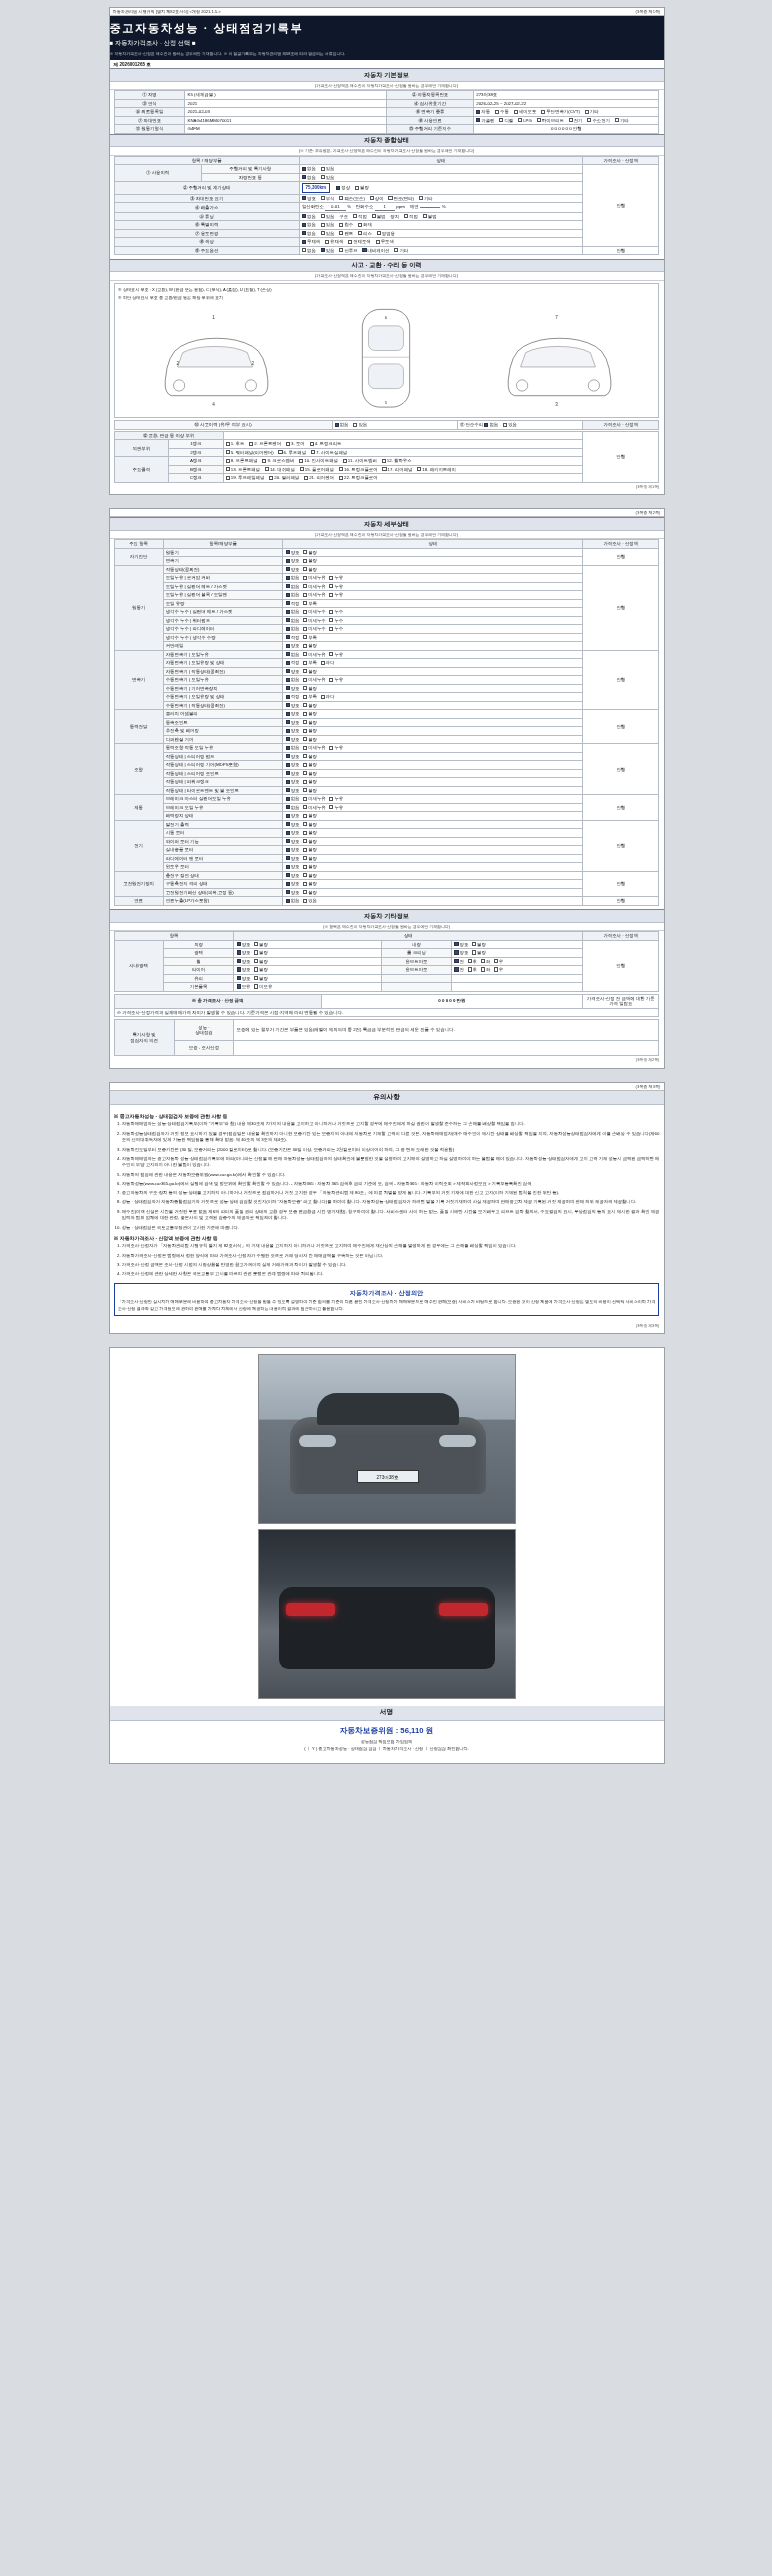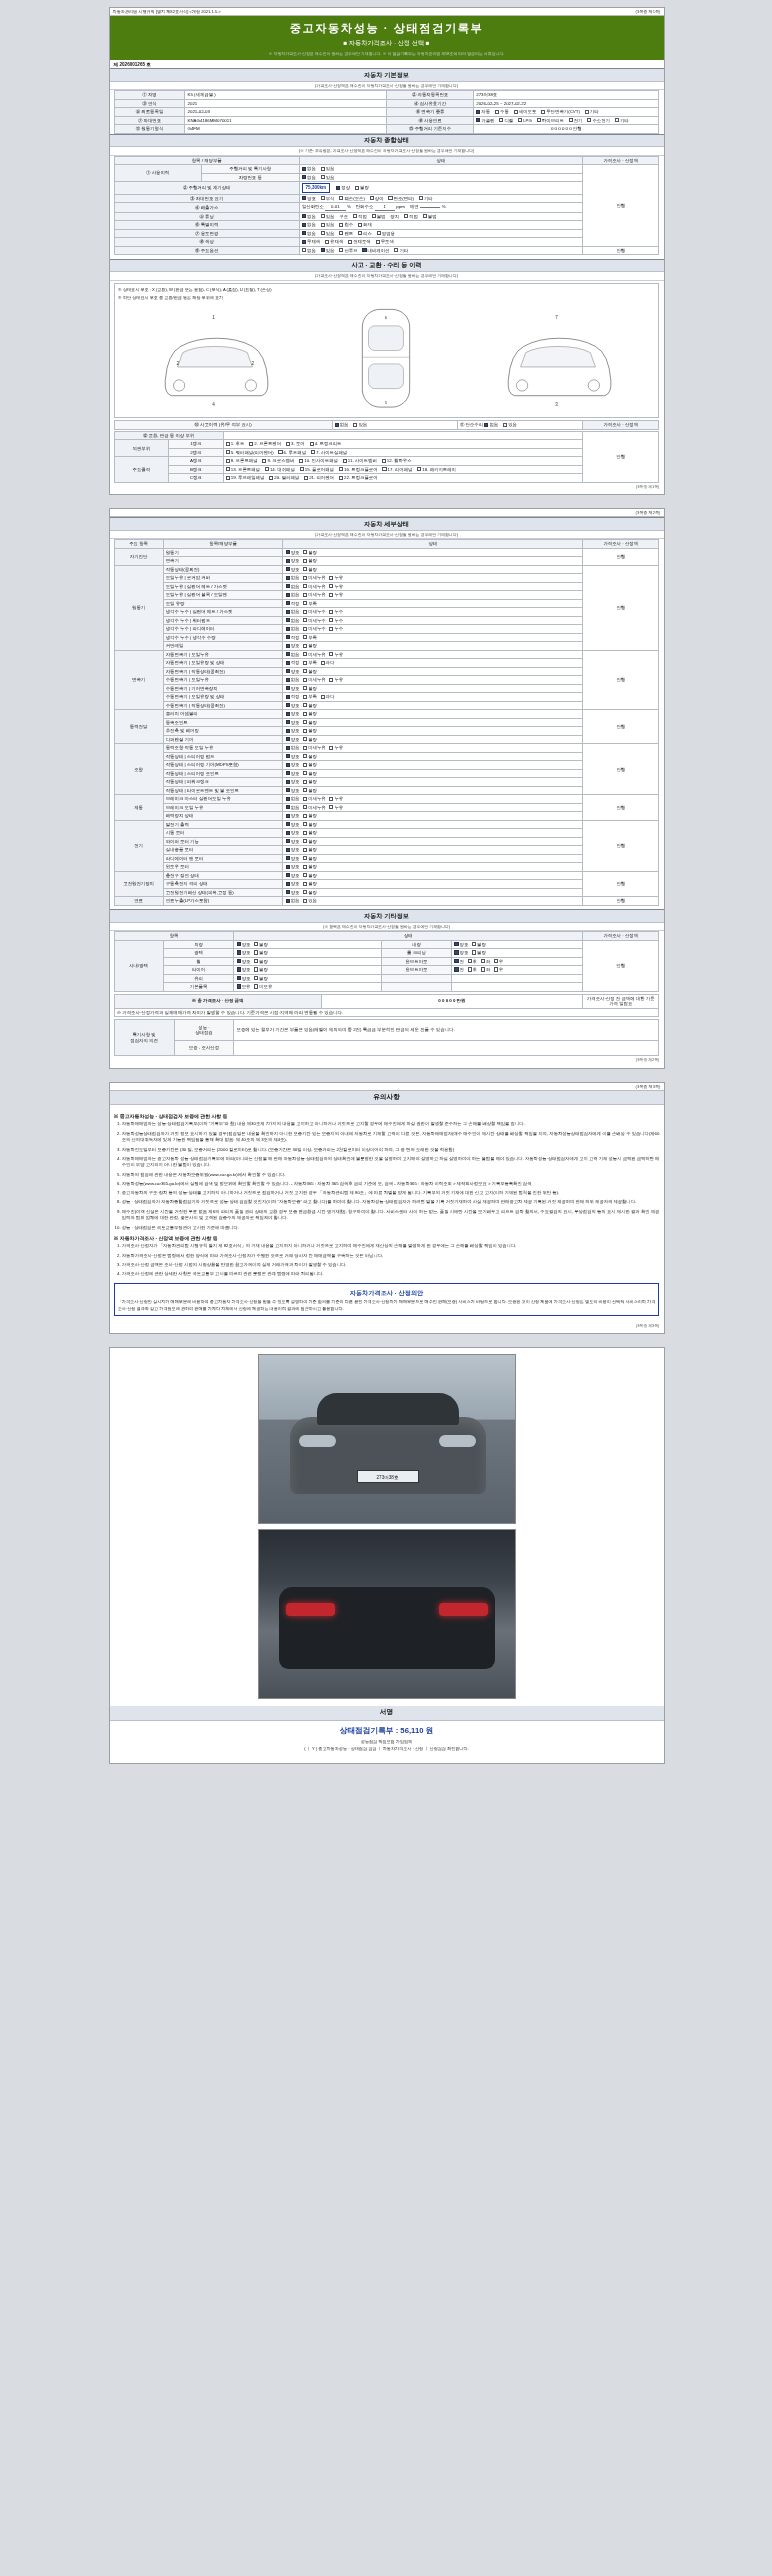--- a/index.html
+++ b/index.html
@@ -19,23 +19,23 @@
     position:relative;
     padding:0 0 5.2px 0;
   }
   .page.first { margin-top:7.2px; }
   .topbar {
     display:flex; justify-content:space-between; align-items:center;
     font-size:4.1px; color:#222; padding:1px 3.1px; border-bottom:0.5px solid #bbb;
   }
   .topbar .right { color:#444; }
   .title-block {
-    background:#4d7c0f;
+    background:#0f172a;
     color:#fff;
-    text-align:center;
+    text-align:left;
     padding:5.2px 0 4.1px 0;
   }
   .title-block .t1 { font-size:11.3px; font-weight:bold; letter-spacing:1.5px; }
   .title-block .t2 { font-size:6.2px; margin-top:2.6px; }
   .title-block .t3 { font-size:3.9px; margin-top:2.6px; color:#cfd6e2; line-height:1.4; }
   .docno { font-size:4.6px; font-weight:bold; padding:2.1px 4.1px 1px 4.1px; }
   .sec-head {
     background:#dfe4ec;
     border-top:0.5px solid #7e8694;
     border-bottom:0.5px solid #b9c0cc;
@@ -828,21 +828,21 @@
     <div class="photo ph2">
       <div class="car-shape-rear">
         <span class="taillight l"></span>
         <span class="taillight r"></span>
       </div>
     </div>
   </div>
 
   <div class="sign-head">서명</div>
   <div class="sign-price">
-    <span>상태점검기록부 :</span>
+    <span>자동차보증위원 :</span>
     <span>56,110 원</span>
   </div>
   <div class="sign-foot">
     <div>성능점검 책임보험 가입업체</div>
     <div>( ㅣ Y )  중고자동차성능 · 상태점검 검검 ㅣ  자동차가격조사 · 산정 ㅣ 산정검검 확인합니다.</div>
   </div>
 </div>
 
 
 </body></html>

